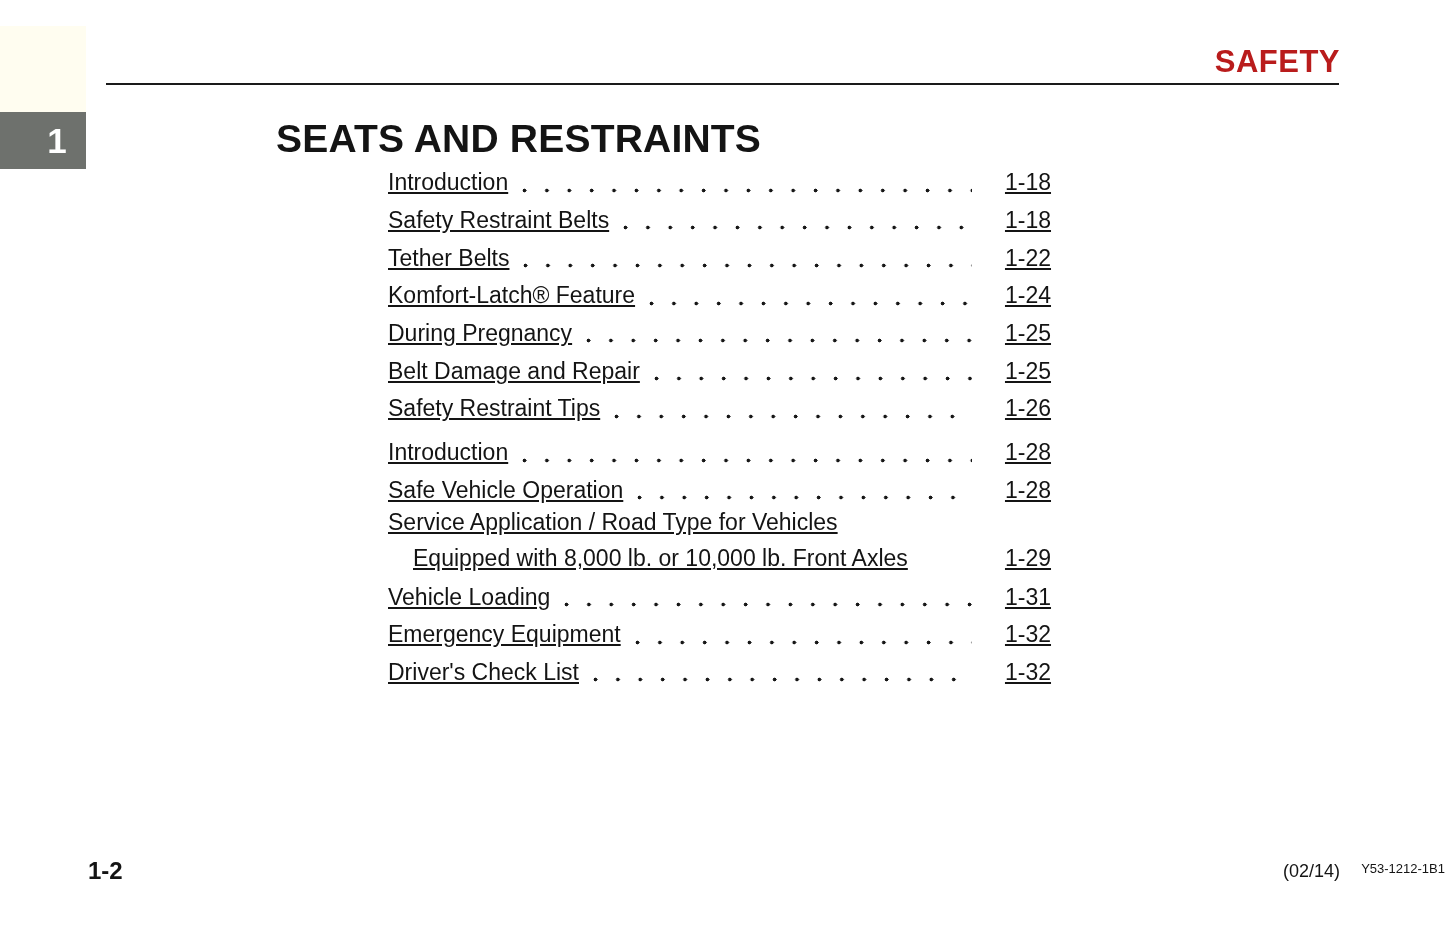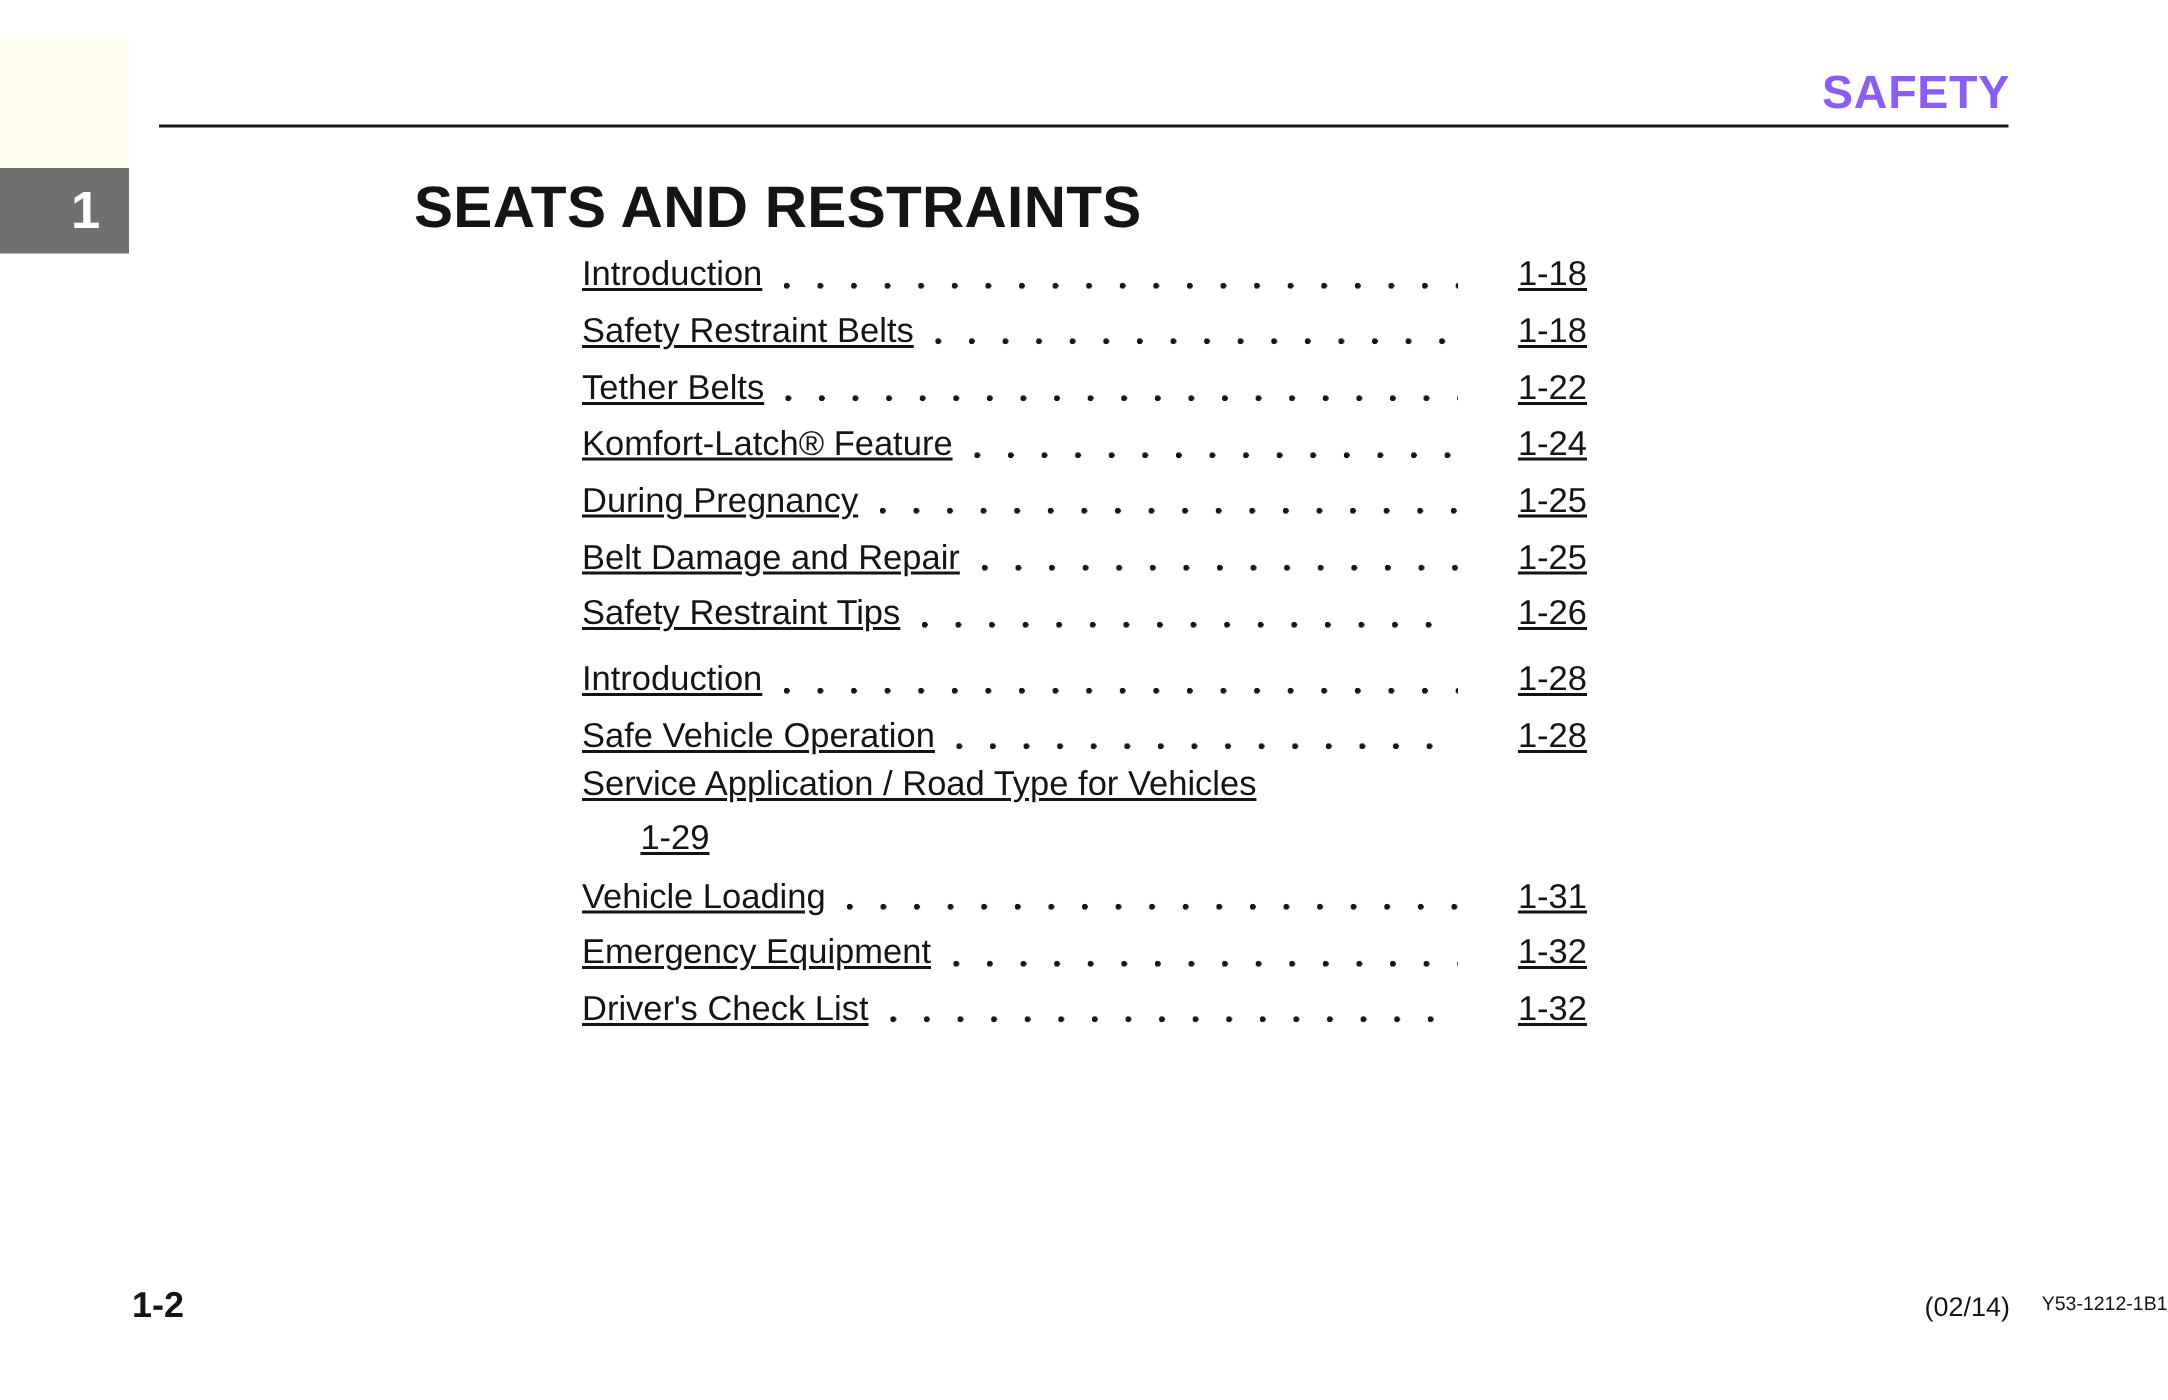--- a/index.html
+++ b/index.html
@@ -15,21 +15,21 @@
   }
 
   
   .header-title {
     position: absolute;
     top: 44px;
     right: 105px;
     font-size: 31px;
     font-weight: bold;
     letter-spacing: 0.5px;
-    color: #8b5cf6;
+    color: #b91c1c;
   }
   .header-rule {
     position: absolute;
     top: 83px;
     left: 106px;
     width: 1233px;
     height: 2px;
     background: #1a1a1a;
   }
 
@@ -93,21 +93,21 @@
     height: 5px;
     align-self: flex-end;
     margin: 0 26px 9px 14px;
     background-image: radial-gradient(circle at 2.5px 2.5px, #161616 1.8px, transparent 2.1px);
     background-size: 22.4px 5px;
     background-repeat: repeat-x;
   }
   .toc-page {
     flex: 0 0 auto;
     width: 60px;
-    text-align: right;
+    text-align: center;
     white-space: nowrap;
   }
   .toc-entry-multi {
     height: 69px;
     font-size: 23px;
   }
   .toc-entry-multi .line1 {
     height: 34px;
     display: flex;
     align-items: flex-start;
@@ -211,20 +211,21 @@
         <div class="toc-entry">
           <span class="toc-title">Safe Vehicle Operation</span>
           <span class="toc-dots"></span>
           <span class="toc-page">1-28</span>
         </div>
         <div class="toc-entry-multi">
           <div class="line1">
             <span class="toc-title">Service Application / Road Type for Vehicles</span>
           </div>
           <div class="line2">
+            <span class="toc-title">Equipped with 8,000 lb. or 10,000 lb. Front Axles</span>
             <span class="toc-page">1-29</span>
           </div>
         </div>
         <div class="toc-entry">
           <span class="toc-title">Vehicle Loading</span>
           <span class="toc-dots"></span>
           <span class="toc-page">1-31</span>
         </div>
         <div class="toc-entry">
           <span class="toc-title">Emergency Equipment</span>

